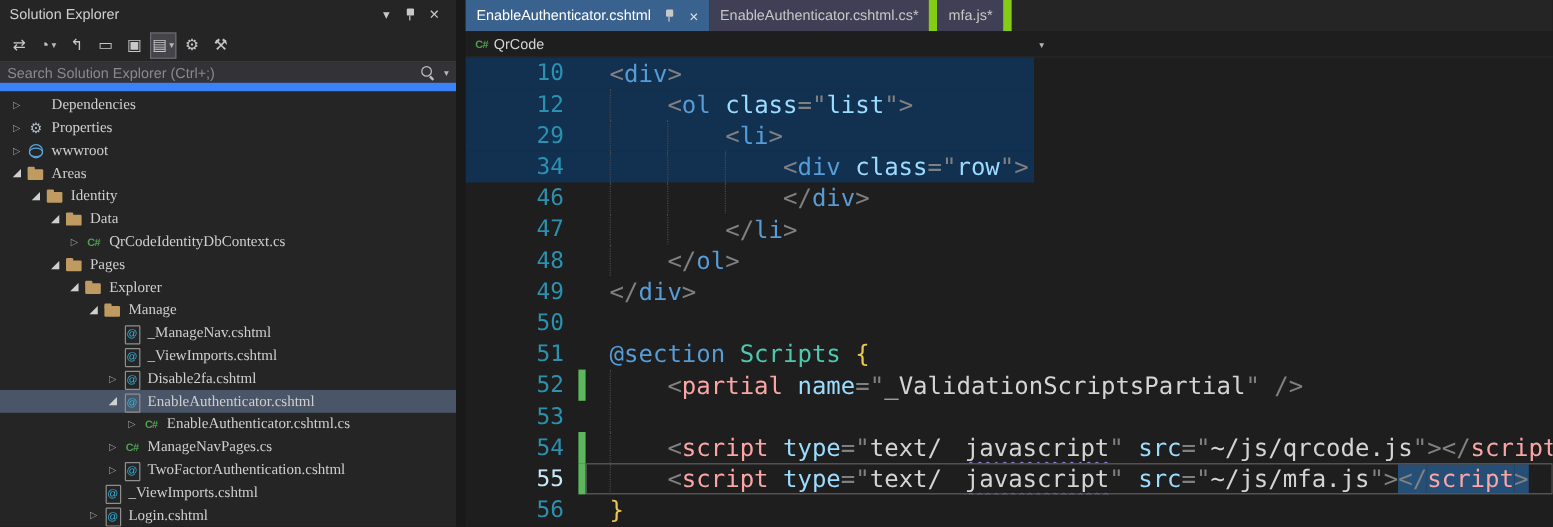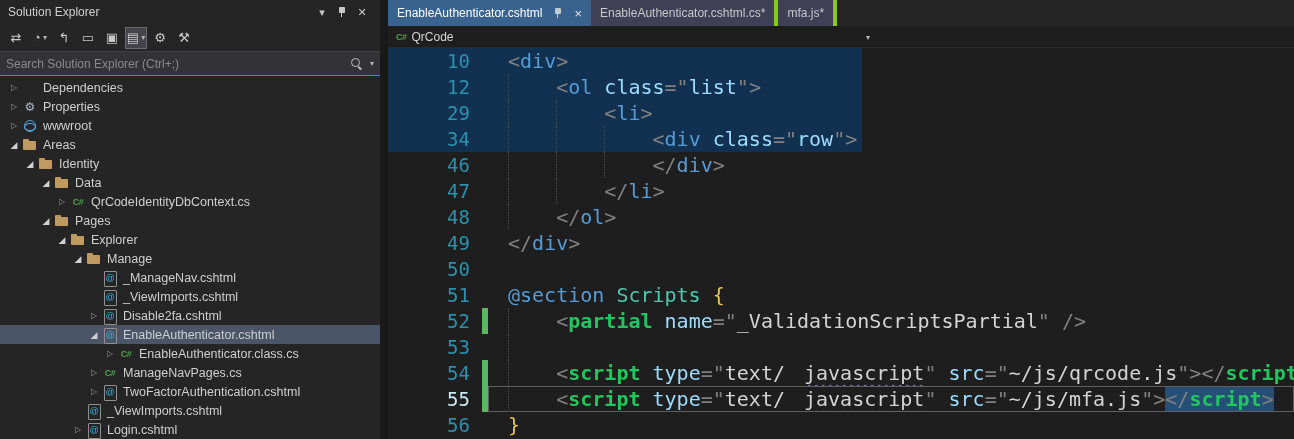--- a/index.html
+++ b/index.html
@@ -14,70 +14,70 @@
   .tb-ico { width:20px; text-align:center; color:#c8c8c8; font-size:11px; cursor:default; display:inline-flex; justify-content:center; align-items:center; height:20px; }
   .pinrep { width:10px; height:12px; position:relative; display:inline-block; }
   .pinrep::before { content:""; position:absolute; left:2px; top:1px; width:6px; height:6px; background:currentColor; border-radius:1px; }
   .pinrep::after  { content:""; position:absolute; left:4px; top:7px; width:1px; height:4px; background:currentColor; }
   .se-toolbar { height:28px; display:flex; align-items:center; padding:0 4px; border-bottom:1px solid #3f3f46; }
   .tbtn { display:inline-flex; align-items:center; justify-content:center; min-width:22px; height:22px; margin:0 1px;
           color:#c8c8c8; font-size:13px; border:1px solid transparent; }
   .tbtn .glyph { font-size:13px; line-height:1; }
   .tbtn .dd { font-size:8px; margin-left:2px; color:#b5b5b5; }
   .tbtn.on { background:#44444a; border-color:#6a6a70; }
-  .se-search { height:24px; background:#333337; border-bottom:1px solid #3b82f6; display:flex; align-items:center; padding:0 6px; }
+  .se-search { height:24px; background:#333337; border-bottom:7px solid #3b82f6; display:flex; align-items:center; padding:0 6px; }
   .se-search input { flex:1; background:transparent; border:none; outline:none; color:#cfcfcf; font-size:12px; font-family:inherit; }
   .se-search input::placeholder { color:#8a8a8a; }
   .search-icon { width:13px; height:13px; position:relative; flex:none; margin-right:4px; }
   .search-icon::before { content:""; position:absolute; left:1px; top:1px; width:7px; height:7px; border:1.5px solid #c0c0c0; border-radius:50%; }
   .search-icon::after { content:""; position:absolute; left:9px; top:9px; width:4px; height:1.5px; background:#c0c0c0; transform:rotate(45deg); transform-origin:0 0; }
   .se-search .dd { font-size:8px; color:#b5b5b5; margin-left:3px; }
   .se-tree { flex:1; overflow:hidden; padding-top:2px; font-size:12.5px; }
   .tree-row { height:19px; display:flex; align-items:center; white-space:nowrap; color:#cfcfcf; }
   .tree-row.selected { background:#4a5568; }
   .arrow { width:16px; flex:none; text-align:center; font-size:8px; color:#9a9a9a; }
   .arrow.exp { color:#d0d0d0; font-size:9px; }
   .ti { width:16px; height:16px; flex:none; position:relative; margin-right:5px; display:inline-flex; align-items:center; justify-content:center; }
   .ti-folder::before { content:""; position:absolute; left:1px; top:4px; width:13px; height:9px; background:#bf9b62; border-radius:1px; }
   .ti-folder::after  { content:""; position:absolute; left:1px; top:2px; width:6px; height:3px; background:#bf9b62; border-radius:1px 1px 0 0; }
   .ti-globe::before { content:""; position:absolute; inset:2px; border:1px solid #58a6dc; border-radius:50%; }
   .ti-globe::after  { content:""; position:absolute; left:2px; right:2px; top:5px; height:6px; border:1px solid #58a6dc; border-radius:50%; }
   .ti-properties { color:#b0bac5; font-size:12px; }
   .ti-cs { color:#4ea24e; font-size:9px; font-weight:bold; letter-spacing:-0.5px; }
   .ti-razor { color:#38b2d8; font-size:9px; }
   .ti-razor::before { content:""; position:absolute; left:2px; top:1px; width:11px; height:14px; border:1px solid #8f8f8f; border-radius:1px; }
-  .tree-label { padding-right:6px; }
+  .tree-label { padding-right:6px;font-family:Liberation Serif, serif; }
 
   .splitter { width:8px; background:#191919; flex:none; }
 
   
   .editor { flex:1; min-width:0; display:flex; flex-direction:column; background:#1e1e1e; }
   .tabstrip { height:26px; display:flex; background:#252526; flex:none; }
   .tab { display:flex; align-items:center; padding:0 9px; font-size:12px; gap:6px; cursor:default; }
   .tab.active { background:#3a628f; color:#ffffff; }
-  .tab.inactive { background:#3f3f55; color:#c8c8c8; border-right:4px solid #84cc16; }
+  .tab.inactive { background:#3f3f55; color:#c8c8c8; border-right:7px solid #84cc16; }
   .tab .close { font-size:13px; line-height:1; color:#e0e0e0; }
   .breadcrumb { height:22px; flex:none; position:relative; display:flex; align-items:center; padding:0 8px; font-size:12px; color:#d4d4d4; background:#1e1e1e; border-bottom:1px solid #2a2a2a; }
   .bc-icon { color:#4ea24e; font-size:9px; font-weight:bold; margin-right:5px; letter-spacing:-0.5px; }
   .breadcrumb .chev { position:absolute; left:478px; top:0; height:22px; display:flex; align-items:center; font-size:8px; color:#b5b5b5; }
 
   .code { flex:1; font-family:"DejaVu Sans Mono",monospace; font-size:20px; line-height:26px; overflow:hidden; }
   .codeline { position:relative; height:26px; display:flex; white-space:pre; }
   .codeline.sticky { background:linear-gradient(90deg,#123151 0,#123151 474px,transparent 474px); }
   .ln { width:82px; flex:none; text-align:right; color:#2b91af; font-size:19px;padding-left:27px; }
   .codeline.current .ln { color:#c6e9f5; }
   .chbar { width:6px; flex:none; margin-left:12px; }
   .codeline.changed .chbar { background:#5cb85c; }
   .codetext { flex:1; min-width:0; position:relative; padding-left:20px; overflow:hidden; }
   .codeline.current .codetext { outline:1px solid #5f5f5f; outline-offset:-1px; }
   .guide { position:absolute; top:0; bottom:0; width:0; border-left:1px dotted #4a4a4a; }
 
   .p   { color:#808080; }
   .t   { color:#569cd6; }
-  .th  { color:#22c55e;font-weight:bold; }
+  .th  { color:#fca5a5; }
   .a   { color:#9cdcfe; }
   .v   { color:#9cdcfe; }
   .vs  { color:#d4d4d4;margin-top:32px; }
   .k   { color:#569cd6; }
   .cls { color:#4ec9b0; }
   .b   { color:#e8c84a; }
   .w   { color:#d4d4d4; }
   .sq  { color:#d4d4d4; text-decoration:underline wavy #8a7fd6 1px; text-underline-offset:4px;margin-left:19px; }
   .sel { background:#264f78; }
 </style>
@@ -196,21 +196,21 @@
           <span class="tree-label">Disable2fa.cshtml</span>
         </div>
         <div class="tree-row selected" style="padding-left: 86px;">
           <span class="arrow exp">◢</span>
           <span class="ti ti-razor">@</span>
           <span class="tree-label">EnableAuthenticator.cshtml</span>
         </div>
         <div class="tree-row" style="padding-left: 102px;">
           <span class="arrow">▷</span>
           <span class="ti ti-cs">C#</span>
-          <span class="tree-label">EnableAuthenticator.class.cs</span>
+          <span class="tree-label">EnableAuthenticator.cshtml.cs</span>
         </div>
         <div class="tree-row" style="padding-left: 86px;">
           <span class="arrow">▷</span>
           <span class="ti ti-cs">C#</span>
           <span class="tree-label">ManageNavPages.cs</span>
         </div>
         <div class="tree-row" style="padding-left: 86px;">
           <span class="arrow">▷</span>
           <span class="ti ti-razor">@</span>
           <span class="tree-label">TwoFactorAuthentication.cshtml</span>

